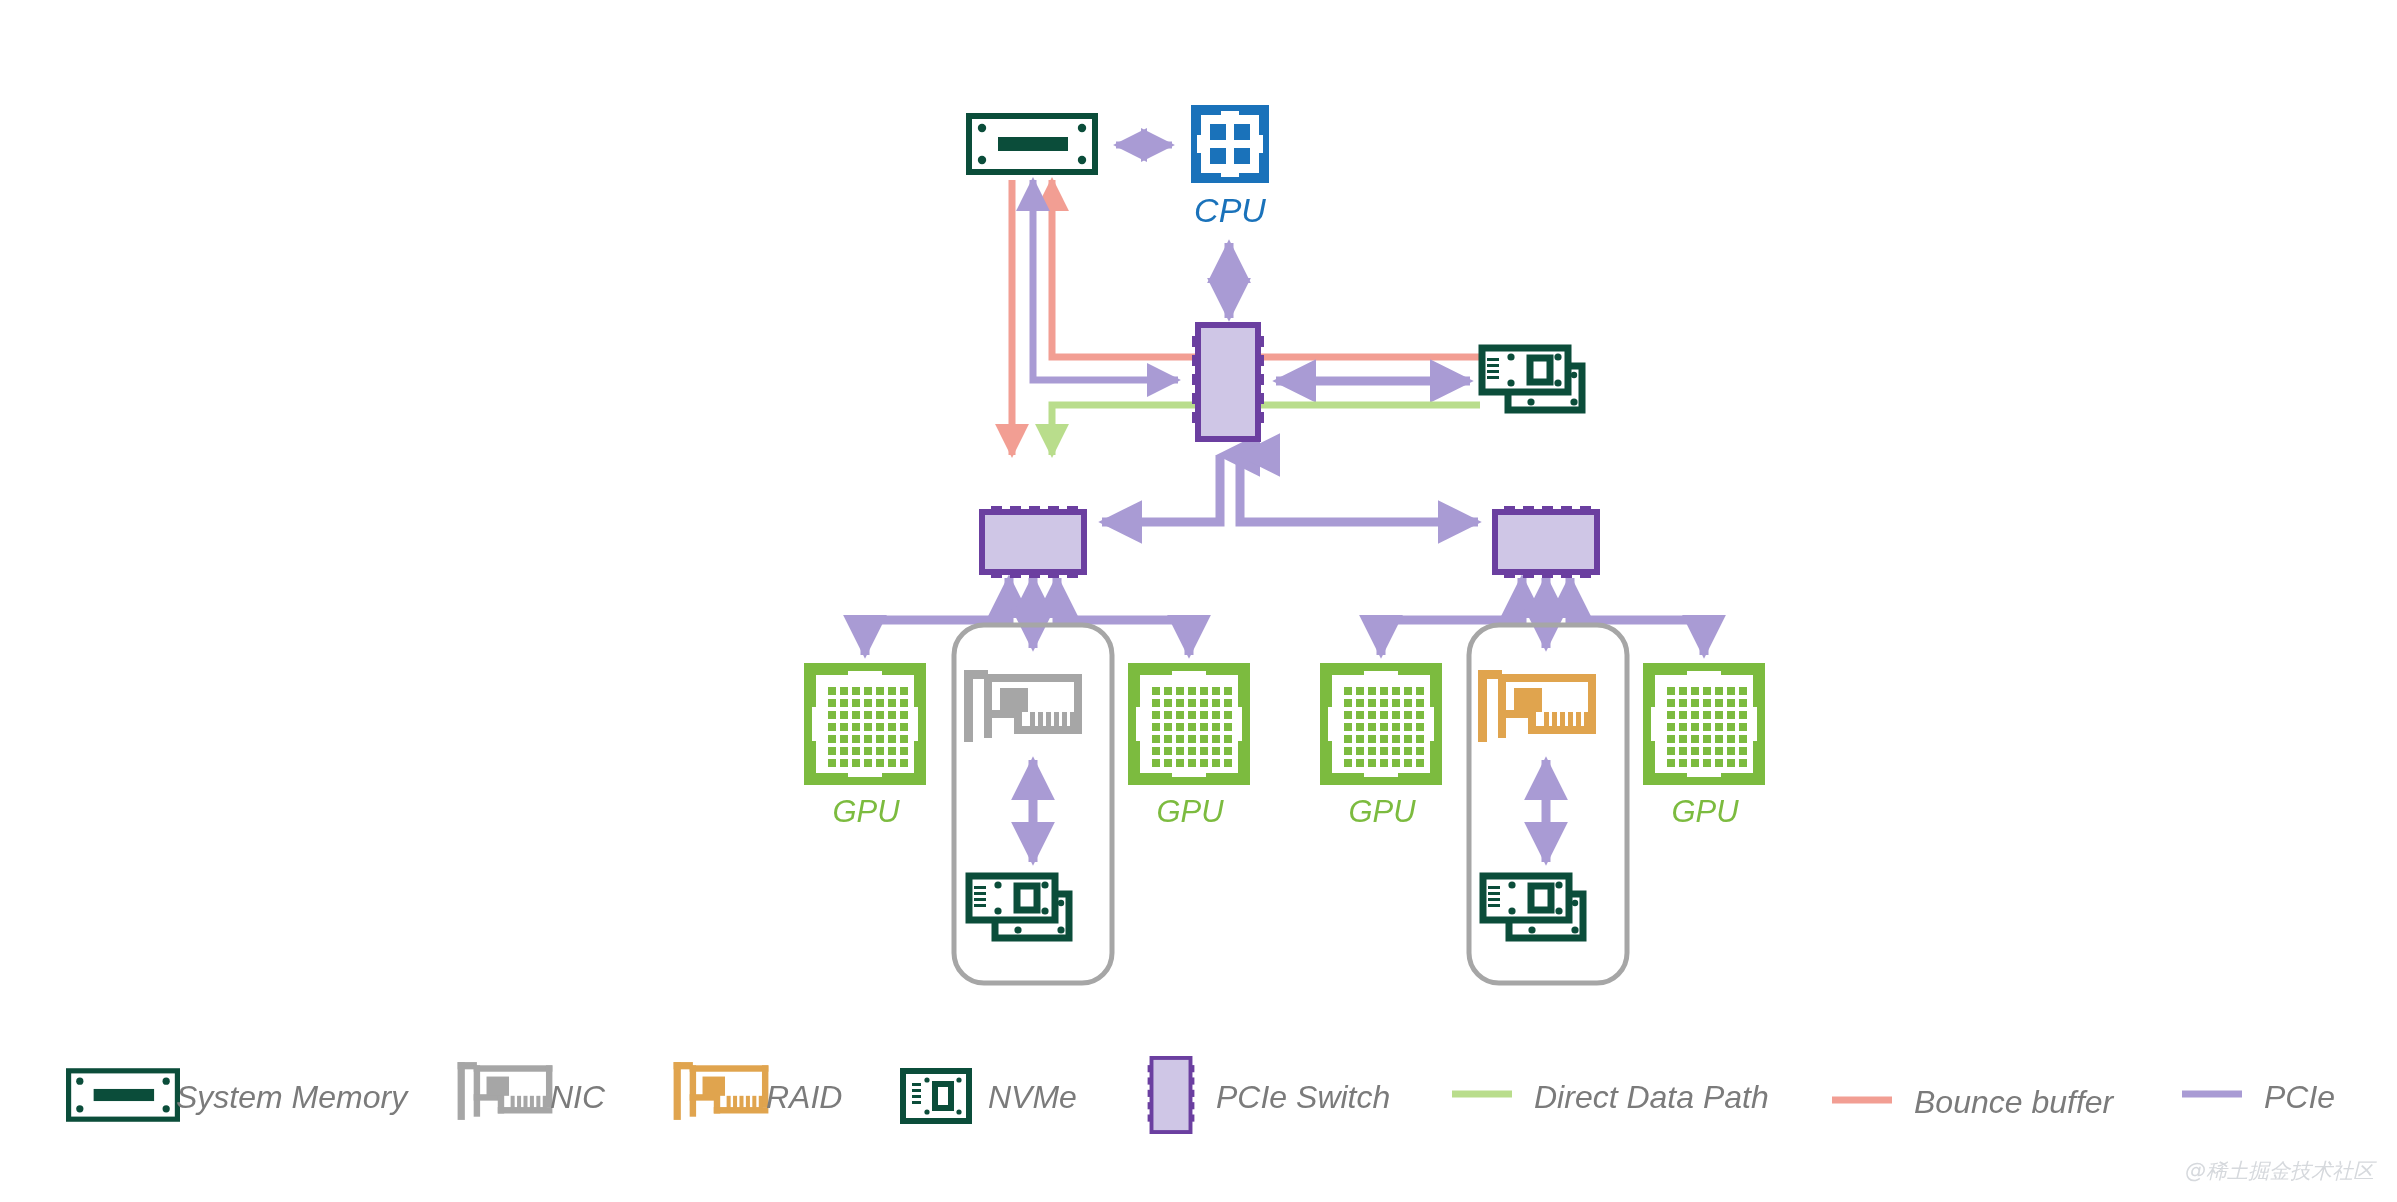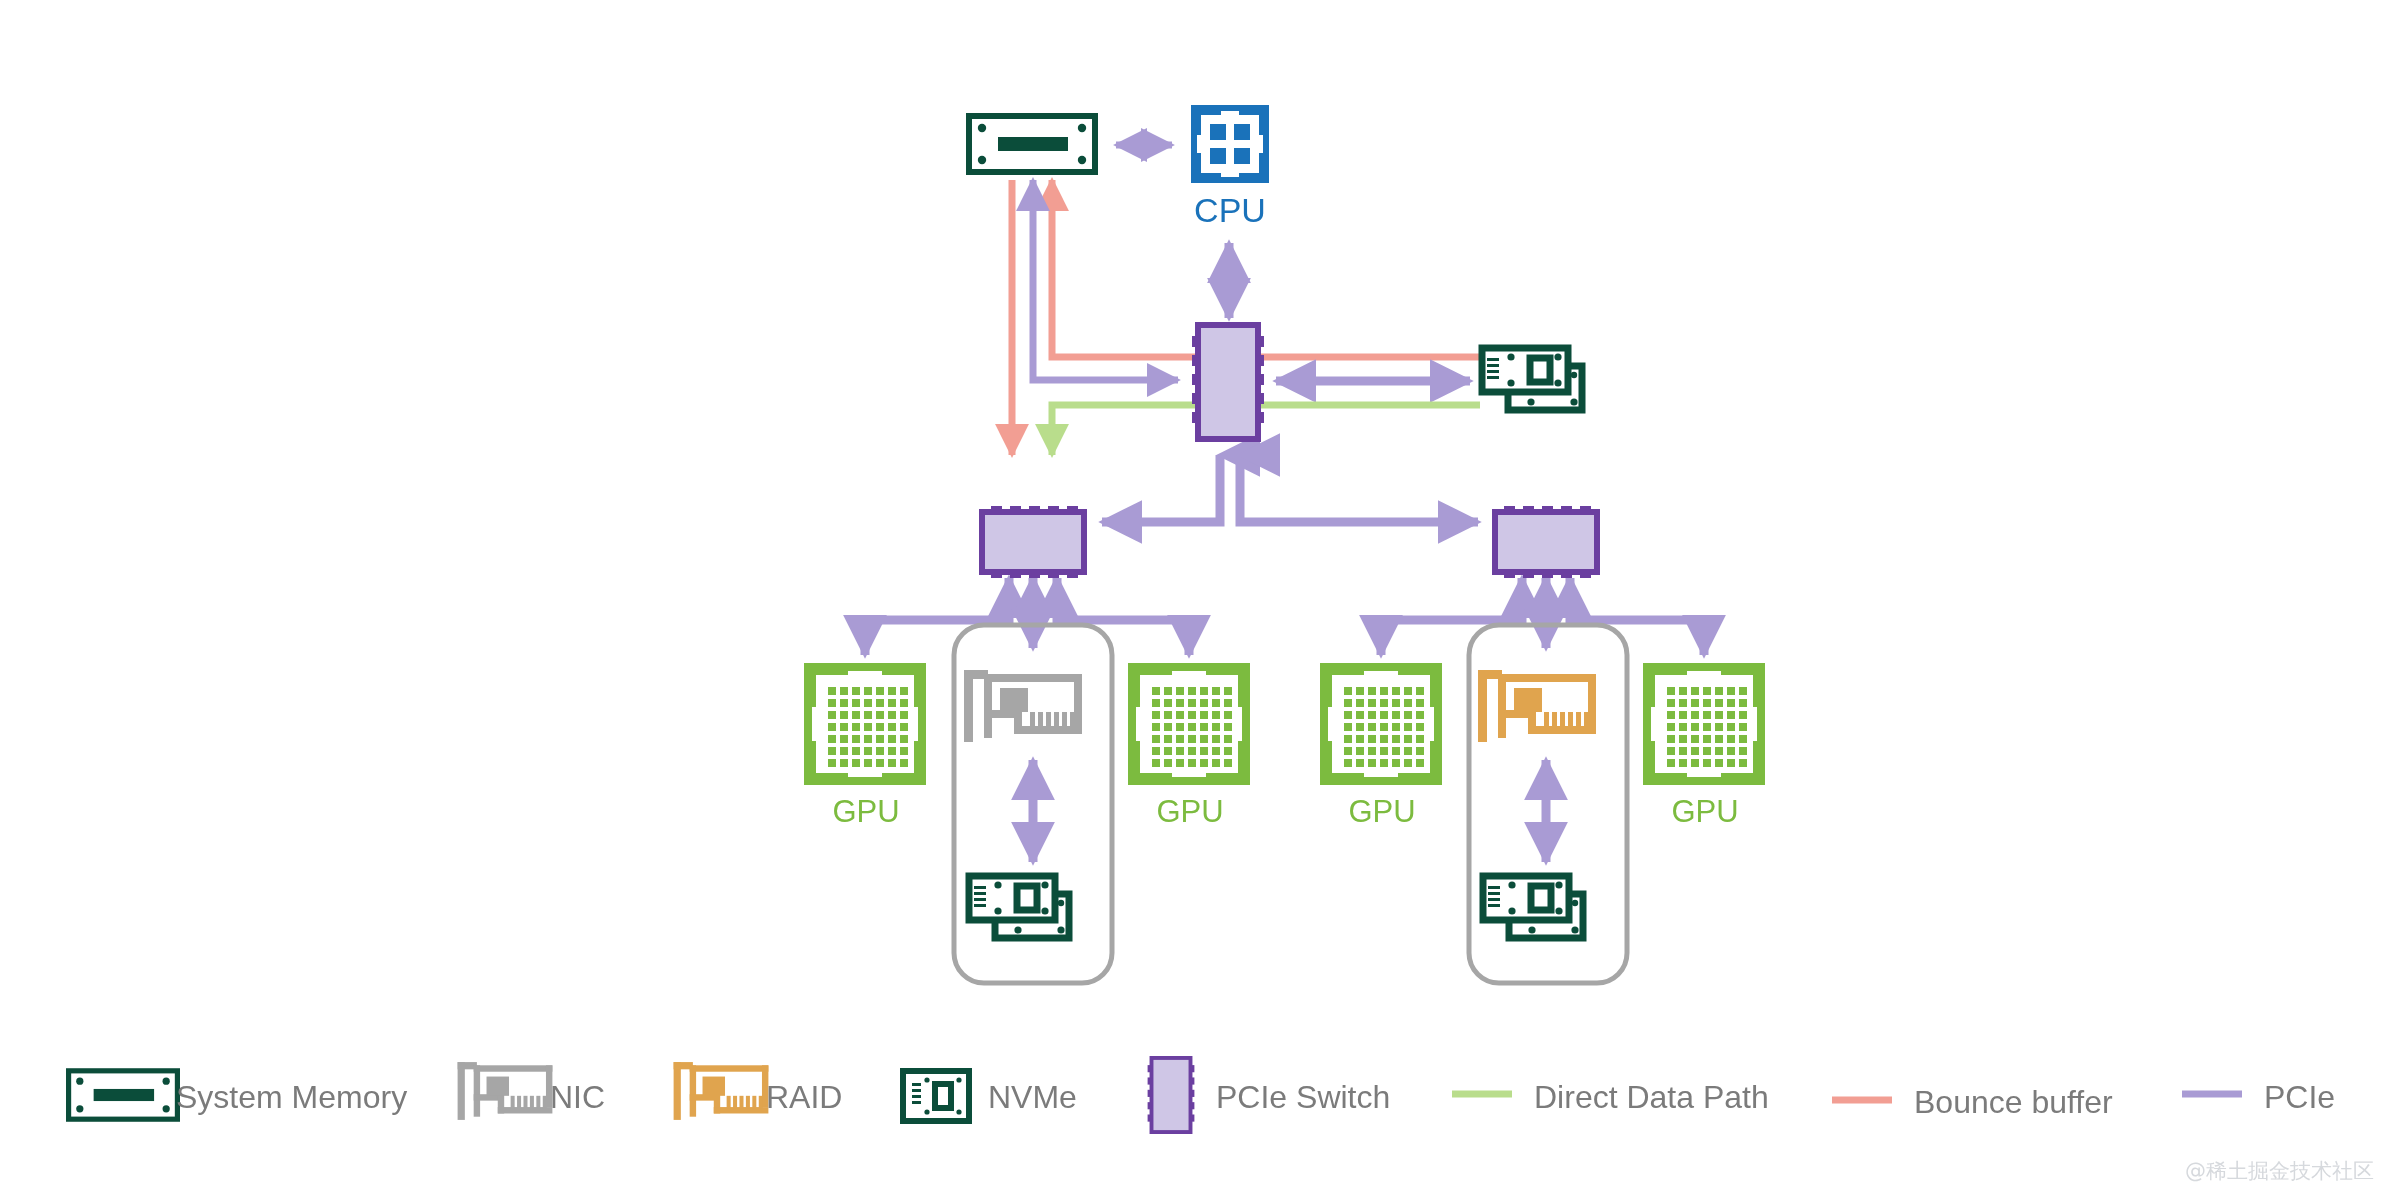--- a/index.html
+++ b/index.html
@@ -1,21 +1,21 @@
 <!DOCTYPE html>
 <html><head>
 <meta charset="utf-8">
 <title>GPUDirect Storage PCIe Topology Diagram</title>
 <style>
   html,body{margin:0;padding:0;background:#ffffff;}
   body{
     width:2397px;height:1202px;position:relative;overflow:hidden;
     font-family:"Liberation Sans","DejaVu Sans",sans-serif;
   }
-  #stage{position:absolute;left:0;top:0;width:2397px;height:1202px;}
+  #stage{position:absolute;left:0;top:0;width:2397px;height:1202px;font-style:italic;}
   svg#diagram{position:absolute;left:0;top:0;width:2397px;height:1202px;display:block;}
   .lbl{font-family:"Liberation Sans","DejaVu Sans",sans-serif;}
   .cpu-label{fill:#1a72ba;font-size:34px;font-weight:400;}
   .gpu-label{fill:#7cbb3f;font-size:31px;font-weight:400;}
   .legend-label{fill:#7b7b7b;font-size:32px;font-weight:400;}
   .watermark{fill:#d6d9dd;font-size:21px;font-family:"DejaVu Sans",sans-serif;}
 </style>
 </head>
 <body>
 

